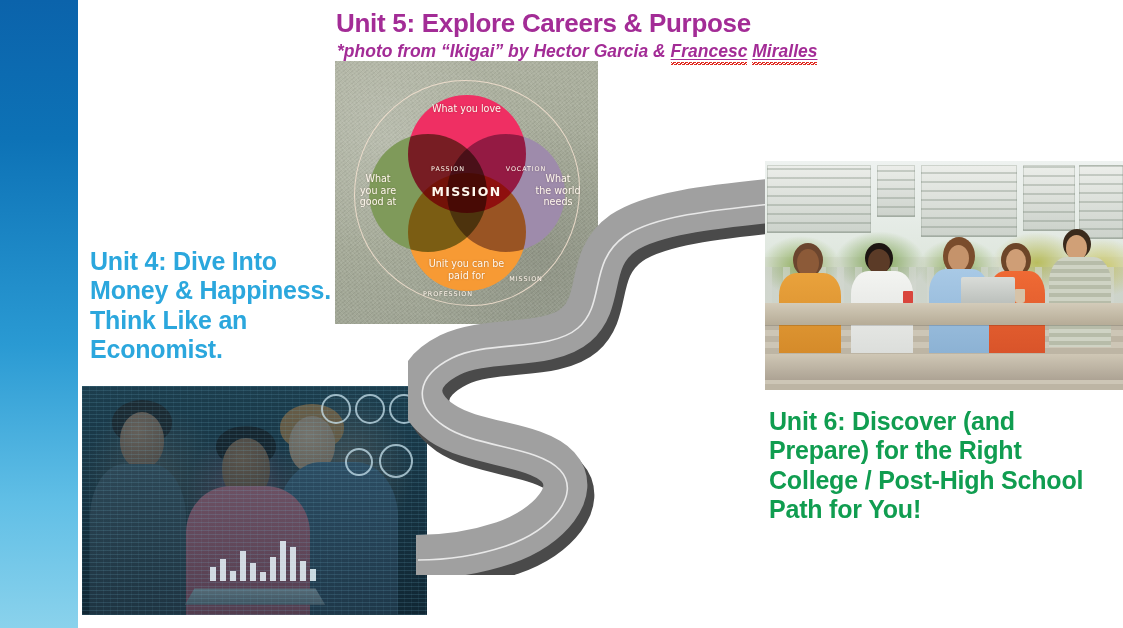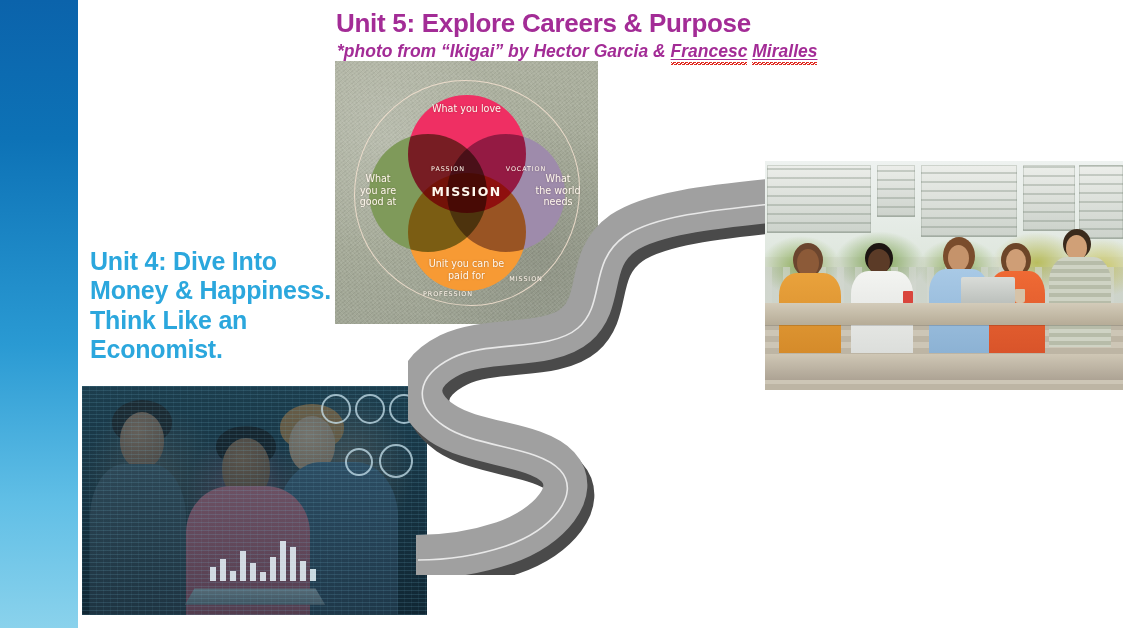--- a/index.html
+++ b/index.html
@@ -429,14 +429,15 @@
       <div class="pb" style="left:2px;top:28px;width:62px;height:90px;background:repeating-linear-gradient(180deg,#cfd3c4 0 4px,#b7bca9 4px 8px)"></div>
     </div>
 
     <div class="laptop6"></div>
     <div class="cup cup-red"></div>
     <div class="cup cup-tan"></div>
     <div class="table"></div>
     <div class="bench"></div>
   </div>
 
+  <div class="unit-title" id="unit6-title">Unit 6: Discover (and Prepare) for the Right College / Post-High School Path for You!</div>
 
 </div>
 
 </body></html>

